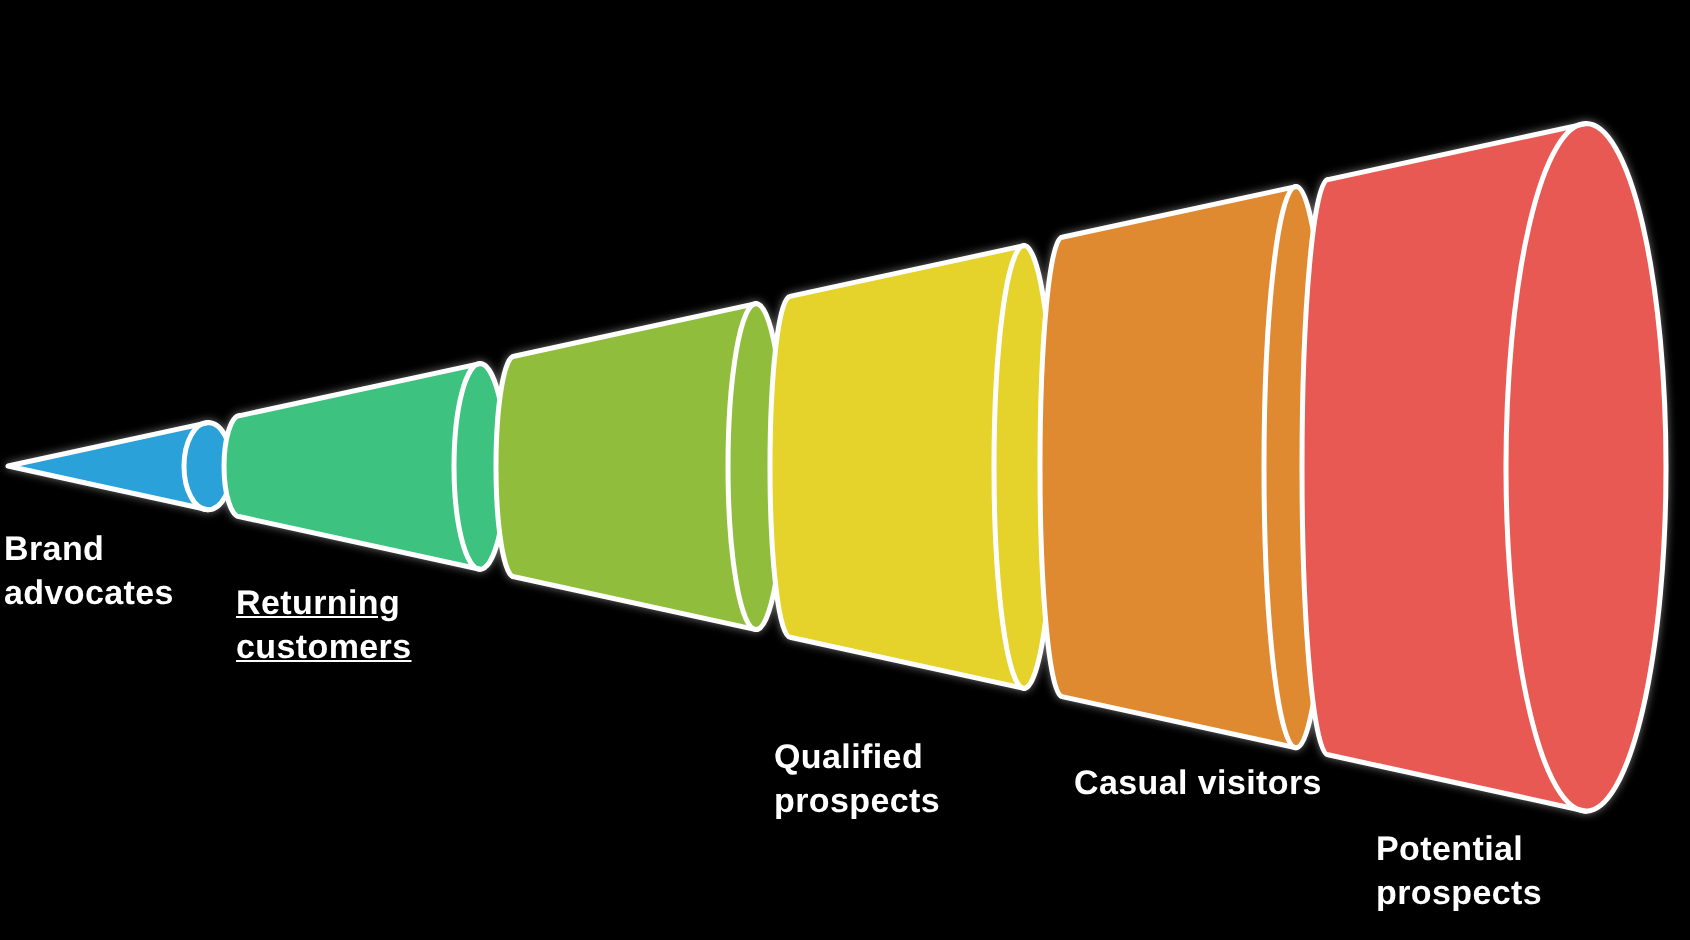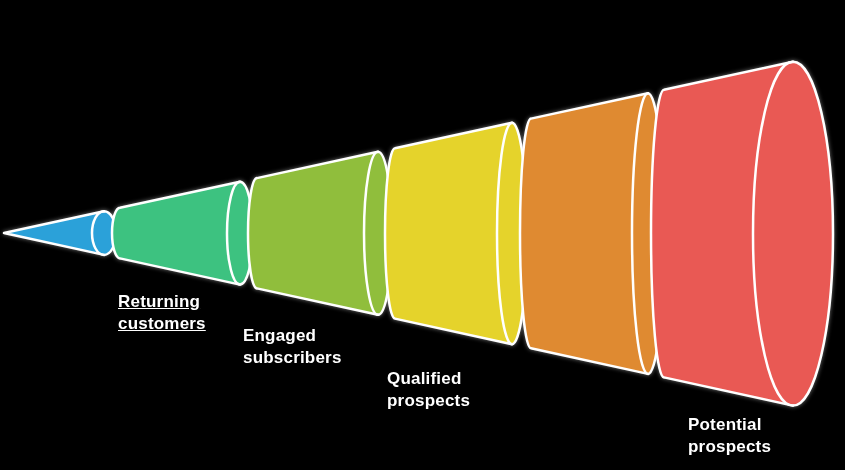--- a/index.html
+++ b/index.html
@@ -44,21 +44,22 @@
       <path d="M 257 178.1 L 378 151.8 A 14 81.5 0 0 1 378 314.8 L 257 288.4 A 9 55.1 0 0 1 257 178.1 Z" fill="#90BE3C" stroke="#FFFFFF" stroke-width="2.5" stroke-linejoin="round"></path>
       <path d="M 378 151.8 A 14 81.5 0 0 0 378 314.8" fill="none" stroke="#FFFFFF" stroke-width="2.5" stroke-linecap="round"></path>
       <path d="M 395 148.2 L 512 122.8 A 15 110.7 0 0 1 512 344.2 L 395 318.6 A 10 85.2 0 0 1 395 148.2 Z" fill="#E5D32B" stroke="#FFFFFF" stroke-width="2.5" stroke-linejoin="round"></path>
       <path d="M 512 122.8 A 15 110.7 0 0 0 512 344.2" fill="none" stroke="#FFFFFF" stroke-width="2.5" stroke-linecap="round"></path>
       <path d="M 531 118.6 L 648 93.3 A 16 140.3 0 0 1 648 373.9 L 531 348.3 A 11 114.8 0 0 1 531 118.6 Z" fill="#DF8A31" stroke="#FFFFFF" stroke-width="2.5" stroke-linejoin="round"></path>
       <path d="M 648 93.3 A 16 140.3 0 0 0 648 373.9" fill="none" stroke="#FFFFFF" stroke-width="2.5" stroke-linecap="round"></path>
       <path d="M 664 89.8 L 793 61.8 A 40 171.9 0 0 1 793 405.6 L 664 377.4 A 13 143.8 0 0 1 664 89.8 Z" fill="#E95954" stroke="#FFFFFF" stroke-width="2.5" stroke-linejoin="round"></path>
       <path d="M 793 61.8 A 40 171.9 0 0 0 793 405.6" fill="none" stroke="#FFFFFF" stroke-width="2.5" stroke-linecap="round"></path>
     </svg>
 
+  <div class="lbl l1">Brand
+advocates</div>
   <div class="lbl l2">Returning
 customers</div>
-  <div class="lbl l3">Engaged
-subscribers</div>
   <div class="lbl l4">Qualified
 prospects</div>
+  <div class="lbl l5">Casual visitors</div>
   <div class="lbl l6">Potential
 prospects</div>
 </div>
 
 </body></html>

